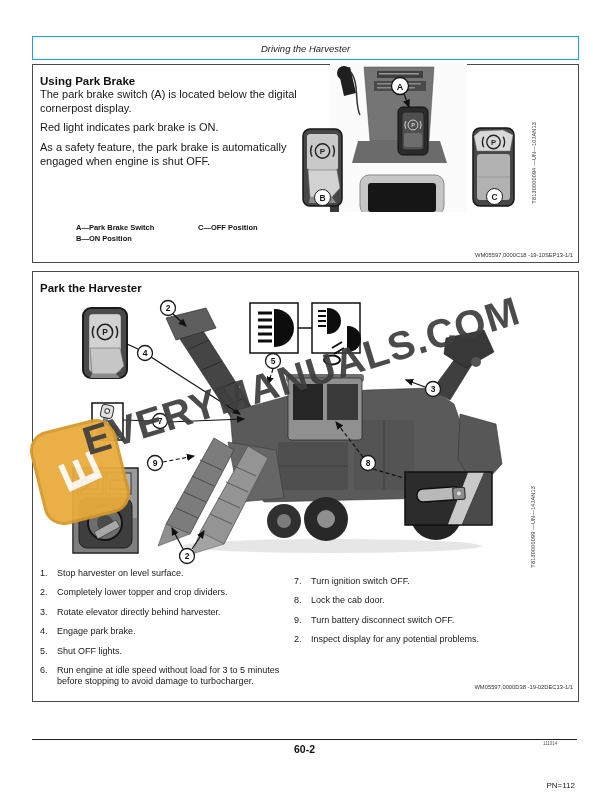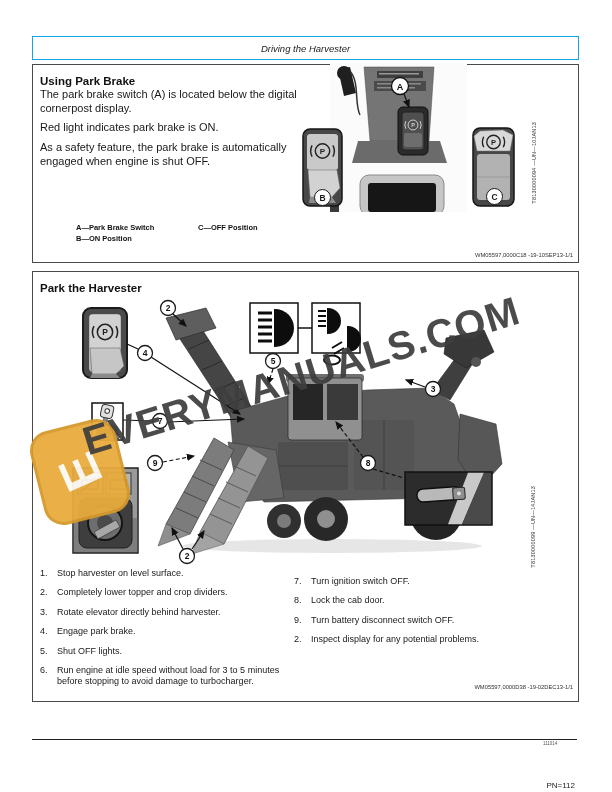--- a/index.html
+++ b/index.html
@@ -364,16 +364,17 @@
     <div class="step">
         <span class="n">2.</span>
         <span class="t">Inspect display for any potential problems.</span>
       </div>
   </div>
 
   <div class="vcap" style="left:530px;top:486px;">T8130000099 —UN—14JAN13</div>
   <div class="docref" style="right:39px;top:684px;">WM05597,0000D38 -19-02DEC13-1/1</div>
 
   <div class="footer-rule"></div>
+  <div class="pageno">60-2</div>
   <div class="printcode">111014</div>
   <div class="pn">PN=112</div>
 
 </div>
 
 </body></html>

